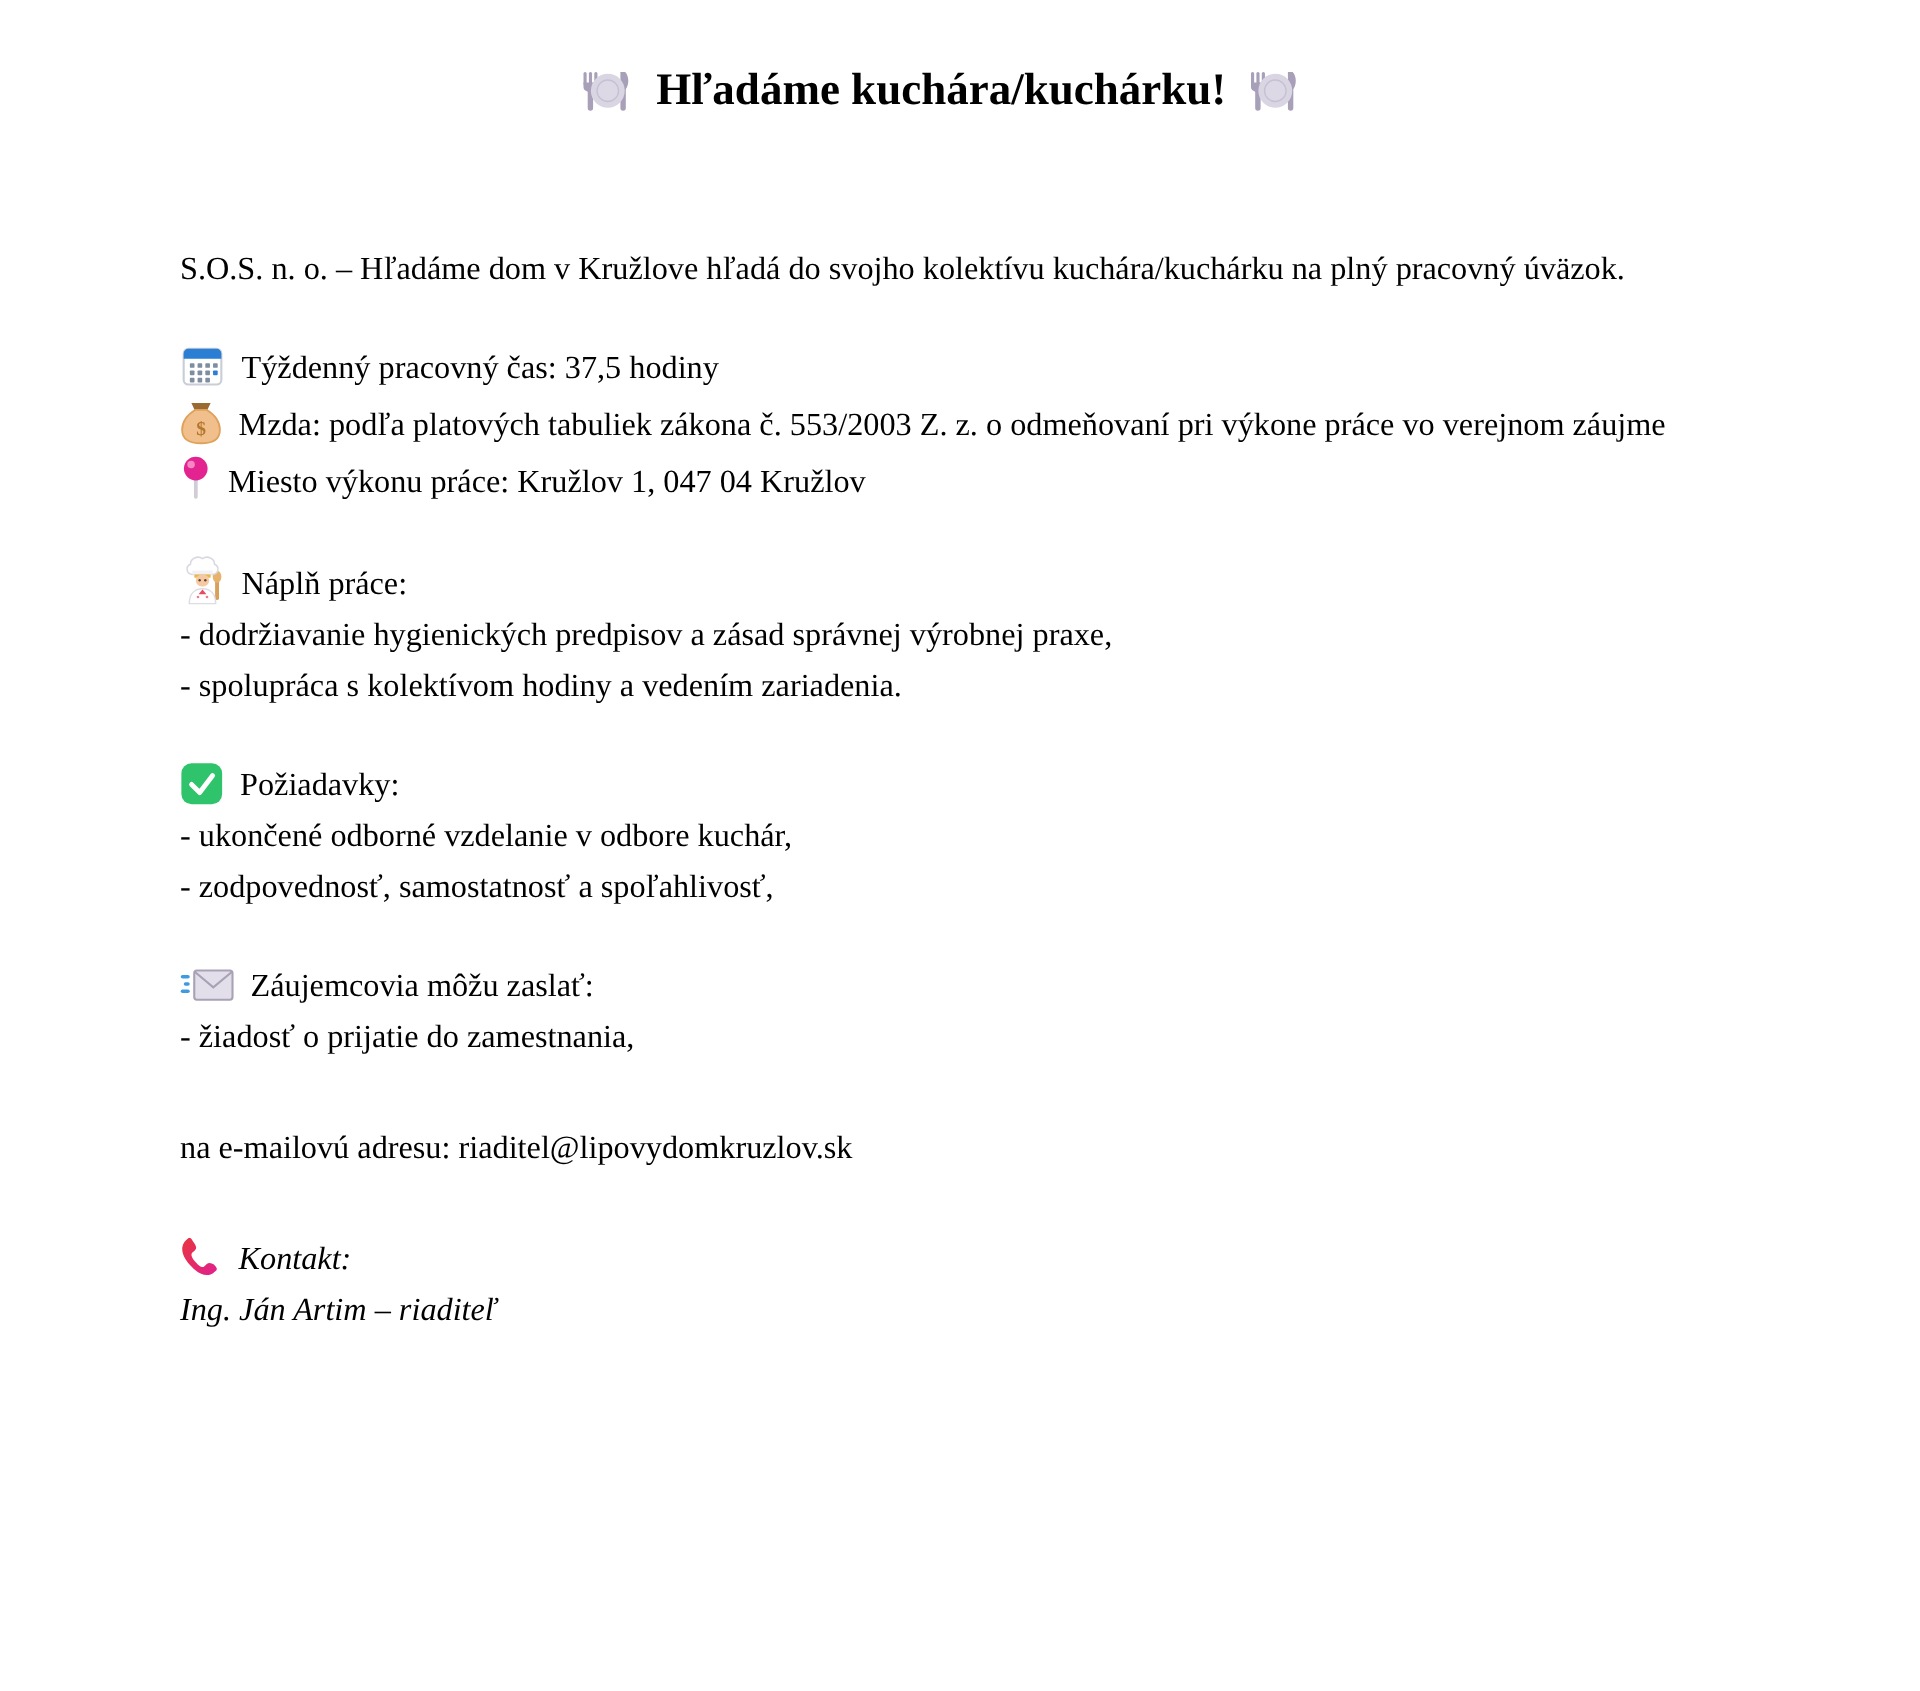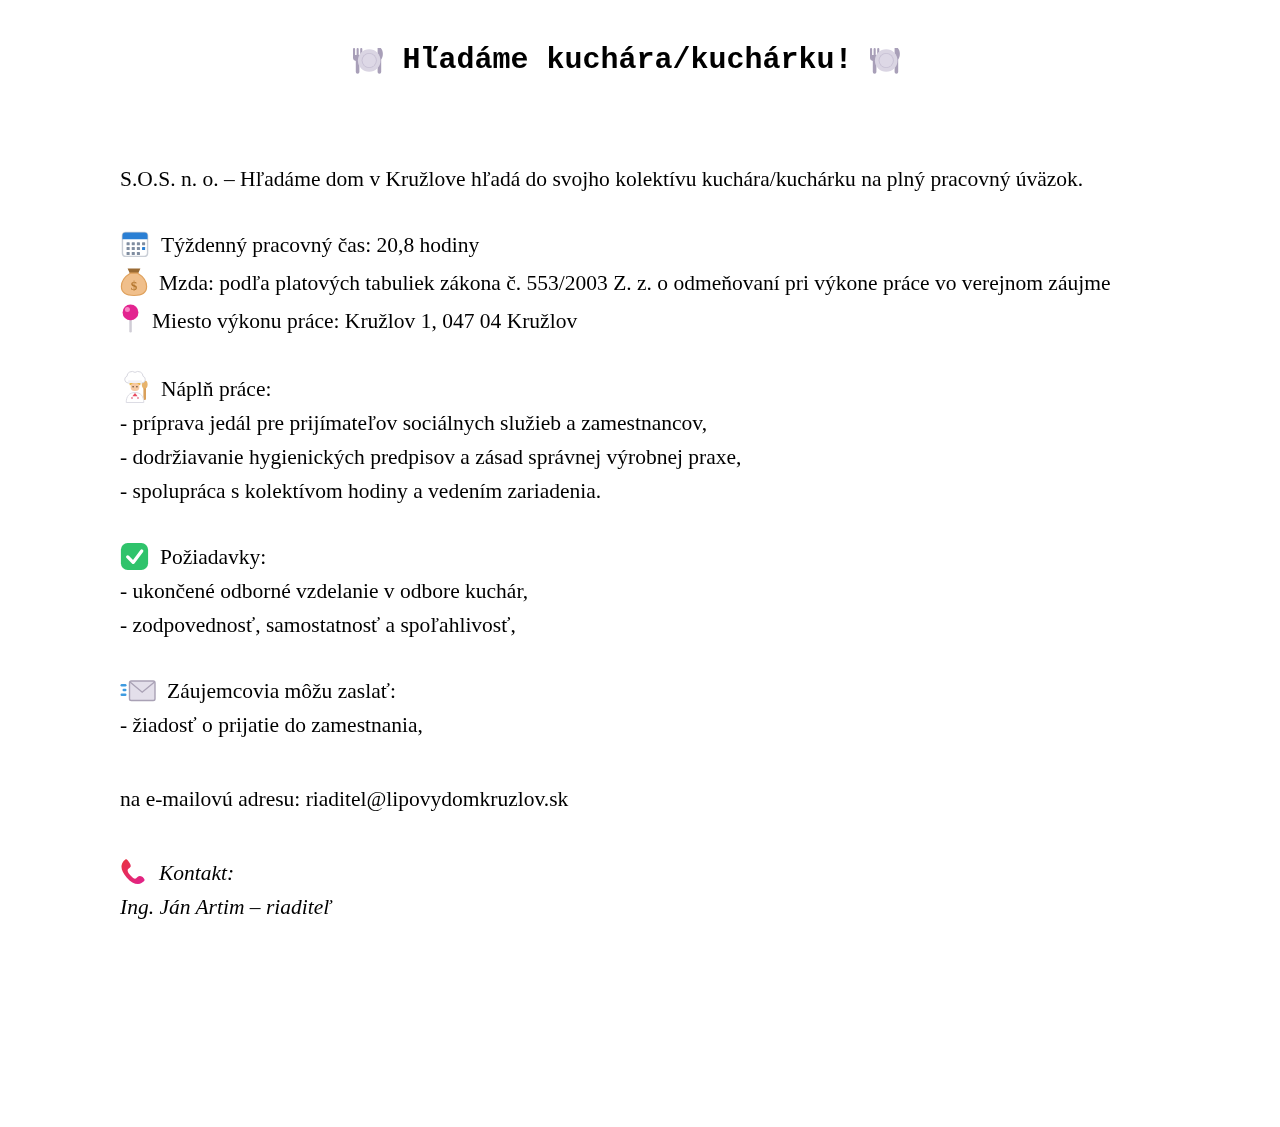--- a/index.html
+++ b/index.html
@@ -11,21 +11,20 @@
   }
   .page {
     box-sizing:border-box;
     width:1280px; height:1127px;
     padding:42px 145px 30px 120px;
   }
   .title {
     font-size:30px; font-weight:bold; margin:0;
     display:flex; align-items:center; justify-content:center; gap:14px;
     line-height:36px;
-    font-family:Liberation Mono, monospace;
   }
   p { font-size:21.5px; line-height:34px; margin:0; }
   .intro { margin-top:84px; }
   .details { margin-top:32px; }
   .details p { margin-bottom:4px; }
   .section { margin-top:32px; }
   .standalone { margin-top:40px; }
   .contact { margin-top:40px;font-style:italic; }
   .icon {
     display:inline-block; vertical-align:-7px; margin-right:11px;
@@ -86,21 +85,21 @@
             <rect x="23.5" y="14" width="3.3" height="3.3" rx="0.6"></rect>
             <rect x="7" y="19.2" width="3.3" height="3.3" rx="0.6"></rect>
             <rect x="12.5" y="19.2" width="3.3" height="3.3" rx="0.6"></rect>
             <rect x="18" y="19.2" width="3.3" height="3.3" rx="0.6"></rect>
             <rect x="7" y="24.4" width="3.3" height="3.3" rx="0.6"></rect>
             <rect x="12.5" y="24.4" width="3.3" height="3.3" rx="0.6"></rect>
             <rect x="18" y="24.4" width="3.3" height="3.3" rx="0.6"></rect>
           </g>
           <rect x="23.5" y="19.2" width="3.3" height="3.3" rx="0.6" fill="#2a7fd4"></rect>
         </svg>
-      </span><span>Týždenný pracovný čas: 20,8 hodiny</span>
+      </span><span>Týždenný pracovný čas: 37,5 hodiny</span>
     </p>
     <p>
       <span class="icon">
         <svg width="28" height="30" viewBox="0 0 28 30">
           <path d="M10 6.8 L7.6 1.6 h12.8 L18 6.8 z" fill="#9a6a33"></path>
           <path d="M10.3 6.2 h7.4 c5.9 3.6 8.9 8.6 8.9 13.4 c0 6.1 -4.6 8.9 -12.6 8.9 s-12.6 -2.8 -12.6 -8.9 c0 -4.8 3 -9.8 8.9 -13.4 z" fill="#f0bf8b" stroke="#dfa15c" stroke-width="1.2"></path>
           <text x="14" y="23.2" font-size="13" font-weight="bold" text-anchor="middle" fill="#b5772f" font-family="'Liberation Serif', serif">$</text>
         </svg>
       </span><span>Mzda: podľa platových tabuliek zákona č. 553/2003 Z. z. o odmeňovaní pri výkone práce vo verejnom záujme</span>
     </p>
@@ -127,21 +126,20 @@
           <rect x="10.6" y="13" width="8.8" height="8" rx="4" fill="#f6c9a2"></rect>
           <circle cx="13.1" cy="16.8" r="0.8" fill="#5b4532"></circle>
           <circle cx="16.9" cy="16.8" r="0.8" fill="#5b4532"></circle>
           <path d="M6.2 32.5 c0 -6.2 3.2 -10 8.8 -10 s8.8 3.8 8.8 10 z" fill="#ffffff" stroke="#dcdce4" stroke-width="1"></path>
           <path d="M15 23 l-2.6 3.2 h5.2 z" fill="#e84a5f"></path>
           <circle cx="12" cy="28" r="0.9" fill="#e87e96"></circle>
           <circle cx="18" cy="28" r="0.9" fill="#e87e96"></circle>
         </svg>
       </span><span>Náplň práce:</span>
     </p>
-    <p>- príprava jedál pre prijímateľov sociálnych služieb a zamestnancov,</p>
     <p>- dodržiavanie hygienických predpisov a zásad správnej výrobnej praxe,</p>
     <p>- spolupráca s kolektívom hodiny a vedením zariadenia.</p>
   </div>
 
   <div class="section">
     <p>
       <span class="icon">
         <svg width="29" height="29" viewBox="0 0 32 32">
           <rect x="1" y="1" width="30" height="30" rx="7.5" fill="#2fc36b"></rect>
           <path d="M8.5 16.5 l6 6 L24 10" fill="none" stroke="#ffffff" stroke-width="3.6" stroke-linecap="round" stroke-linejoin="round"></path>

